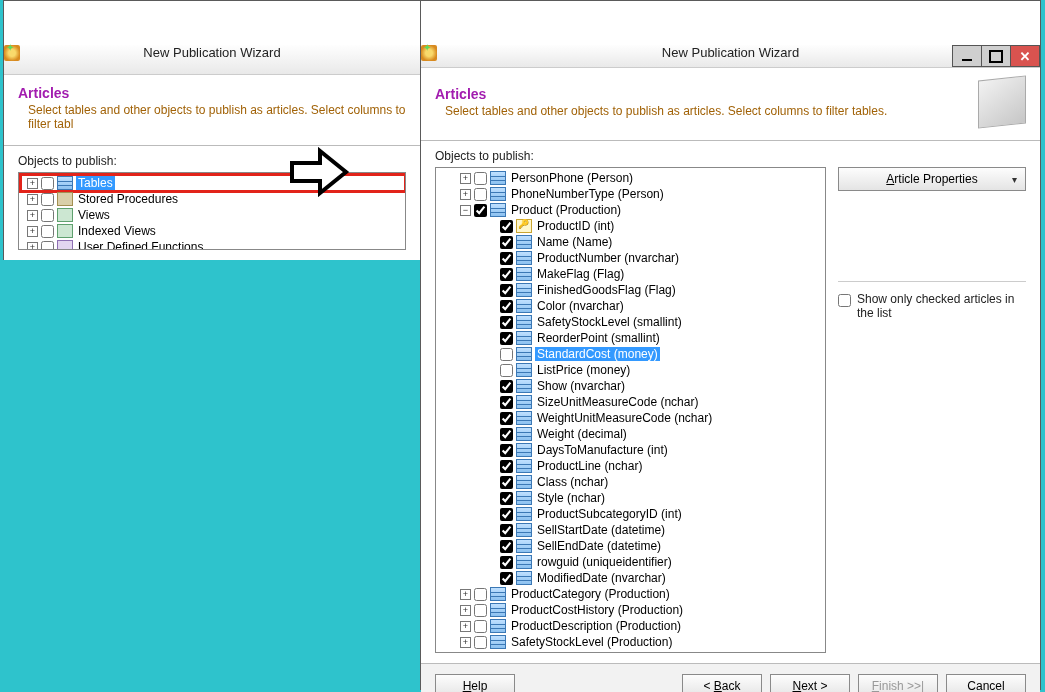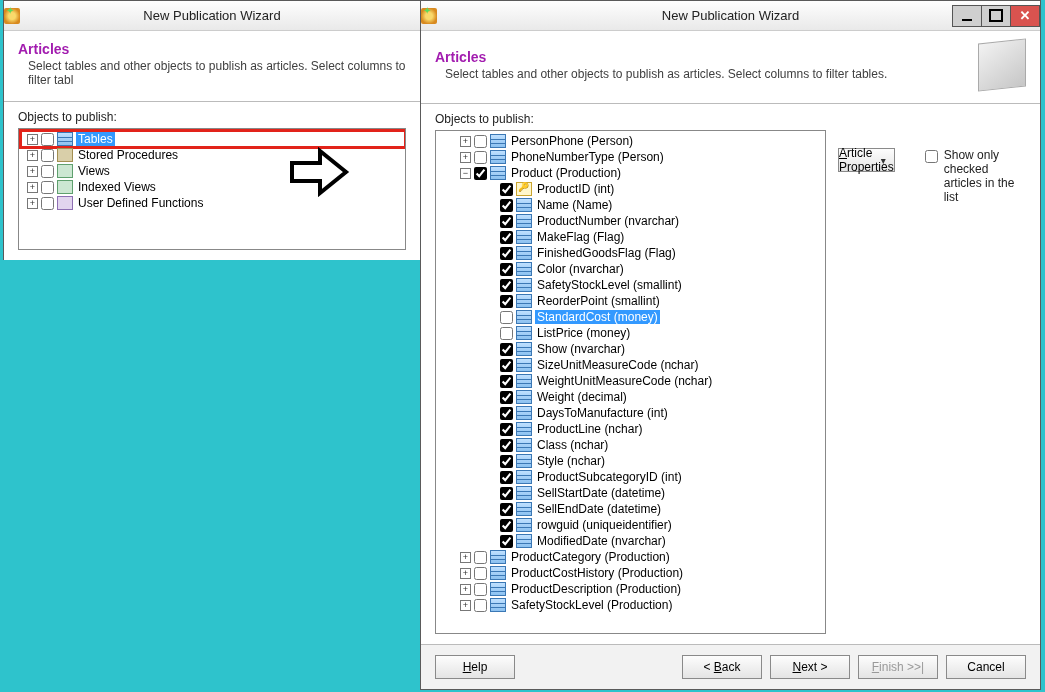--- a/index.html
+++ b/index.html
@@ -18,23 +18,23 @@
     background: #fff;
     border: 1px solid #5a5a5a;
     display: flex;
     flex-direction: column;
   }
   .titlebar {
     height: 30px;
     background: linear-gradient(#fefefe, #e9e9e9);
     border-bottom: 1px solid #ccc;
     display: flex;
-    align-items: center;
     padding: 0 0;
     position: relative;
+    margin-top: 44px;
   }
   .titlebar .icon {
     width: 16px; height: 16px;
     margin-right: 6px;
     display: inline-block;
     position: relative;
   }
   .wizard-icon::before {
     content: "";
     position: absolute;
@@ -85,21 +85,21 @@
   .header-block {
     padding: 10px 14px 14px 14px;
     border-bottom: 1px solid #bbb;
     display: flex;
     align-items: center;
     gap: 10px;
     background: #fff;
   }
   .header-text { flex: 1; }
   .header-block h3 { font-size: 14px; font-weight: bold; margin-bottom: 2px; color:#a21caf;}
-  .header-block p { font-size: 12px; color:#404040; padding-left: 10px;}
+  .header-block p { font-size: 12px; color:#a16207; padding-left: 10px;}
   .header-graphic {
     width: 48px; height: 48px;
     background: linear-gradient(145deg,#f2f2f2,#c6c6c6);
     border: 1px solid #aaa;
     transform: skewY(-6deg);
   }
   .body-block {
     flex: 1;
     padding: 8px 14px 10px 14px;
     display: flex;
@@ -127,23 +127,22 @@
     padding: 2px 0 2px 2px;
   }
   
   .tree-scroll::-webkit-scrollbar { width: 17px; }
   .tree-scroll::-webkit-scrollbar-track { background: #efefef; border-left:1px solid #ddd;}
   .tree-scroll::-webkit-scrollbar-thumb { background: #c2c2c2; border:1px solid #999;}
   .tree-scroll::-webkit-scrollbar-button { display:block; height:17px; background:#e4e4e4; border:1px solid #aaa;}
   .right-pane {
     width: 188px;
     display: flex;
-    flex-direction: row;
+    flex-direction: column;
     gap: 10px;
-    margin-top: 18px;
   }
   .prop-btn {
     border: 1px solid #8a8a8a;
     background: linear-gradient(#fdfdfd,#e4e4e4);
     height: 24px;
     display: flex;
     align-items: center;
     justify-content: center;
     font-size: 12px;
     position: relative;

